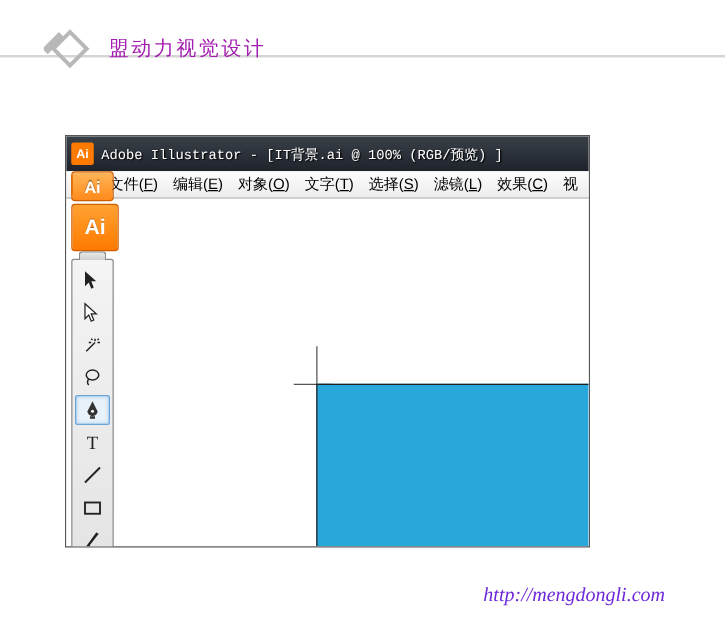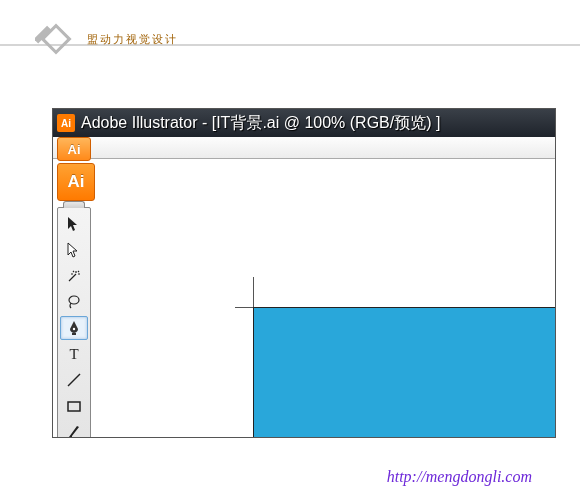--- a/index.html
+++ b/index.html
@@ -2,30 +2,30 @@
 <html><head>
 <meta charset="utf-8">
 <style>
   * { margin: 0; padding: 0; box-sizing: border-box; }
   body { width: 580px; height: 500px; background: #fff; font-family: Arial, "Microsoft YaHei", sans-serif; overflow: hidden; position: relative; }
   
   
   .brand-bar { display: flex; align-items: center; padding: 18px 0 0 35px; }
   .brand-logo { width: 42px; height: 42px; margin-right: 10px; flex-shrink: 0; }
   .brand-text { display: flex; flex-direction: column; }
-  .brand-cn { font-size: 11px; color: #a16207; letter-spacing: 2px; }
+  .brand-cn { font-size: 16px; color: #a21caf; letter-spacing: 2px; }
   .brand-en { font-size: 11px; color: #aaa; letter-spacing: 1px; margin-top: 4px; }
   .brand-en strong { color: #666; font-weight: bold; letter-spacing: 3px; margin-right: 6px; }
   .brand-line { position: absolute; left: 0; right: 0; top: 44px; height: 2px; background: #d5d5d5; z-index: -1; }
   
   
-  .app-window { position: absolute; left: 52px; top: 108px; width: 504px; height: 330px; background: #fff; border: 1px solid #555; overflow: hidden; }
+  .app-window { position: absolute; left: 52px; top: 108px; width: 420px; height: 330px; background: #fff; border: 1px solid #555; overflow: hidden; }
   .titlebar { height: 28px; background: linear-gradient(#3a4048, #1e232b); display: flex; align-items: center; padding: 0 4px; }
   .titlebar-icon { width: 18px; height: 18px; background: #ff7a00; border-radius: 2px; display: flex; align-items: center; justify-content: center; color: #fff; font-size: 10px; font-weight: bold; margin-right: 6px; }
-  .titlebar-text { color: #fff; font-size: 16px; font-family: Liberation Sans, sans-serif; text-shadow: 1px 1px 1px #000; }
+  .titlebar-text { color: #fff; font-size: 11px; font-family: Liberation Mono, monospace; text-shadow: 1px 1px 1px #000; }
   
   .menubar { height: 22px; background: linear-gradient(#fdfdfd, #ececec); border-bottom: 1px solid #aaa; display: flex; align-items: center; font-size: 12px; font-family: Tahoma, "SimSun", sans-serif; }
   .menu-app-icon { width: 16px; height: 16px; background: #ff7a00; margin: 0 8px 0 4px; display: flex; align-items: center; justify-content: center; }
   .menu-item { padding: 0 6px; cursor: default; white-space: nowrap; }
   .menu-item .underline { text-decoration: underline; }
   
   .workspace { position: relative; height: calc(100% - 50px); background: #fff; }
   
   
   .dock { position: absolute; left: 4px; top: 4px; display: flex; flex-direction: column; gap: 4px; }
@@ -74,20 +74,30 @@
 
   <div class="menubar">
     <div class="menu-app-icon">
       <svg width="12" height="12" viewBox="0 0 12 12">
           <rect x="1" y="1" width="4" height="4" fill="#ff7a00" stroke="#a04a00" stroke-width="0.5"></rect>
           <rect x="7" y="1" width="4" height="4" fill="#ff7a00" stroke="#a04a00" stroke-width="0.5"></rect>
           <rect x="1" y="7" width="4" height="4" fill="#ff7a00" stroke="#a04a00" stroke-width="0.5"></rect>
           <rect x="7" y="7" width="4" height="4" fill="#ff7a00" stroke="#a04a00" stroke-width="0.5"></rect>
         </svg>
     </div>
+    <div id="menu-items" style="display: flex;">
+        <div class="menu-item">文件(<span class="underline">F</span>)</div>
+        <div class="menu-item">编辑(<span class="underline">E</span>)</div>
+        <div class="menu-item">对象(<span class="underline">O</span>)</div>
+        <div class="menu-item">文字(<span class="underline">T</span>)</div>
+        <div class="menu-item">选择(<span class="underline">S</span>)</div>
+        <div class="menu-item">滤镜(<span class="underline">L</span>)</div>
+        <div class="menu-item">效果(<span class="underline">C</span>)</div>
+        <div class="menu-item">视</div>
+      </div>
   </div>
 
   <div class="workspace">
 
     <div class="dock">
       <div class="dock-badge">Ai</div>
     </div>
     <div style="position:absolute; left:4px; top:-22px;">
       <div class="dock-badge alt" style="width:34px;height:24px;font-size:13px;">Ai</div>
     </div>

